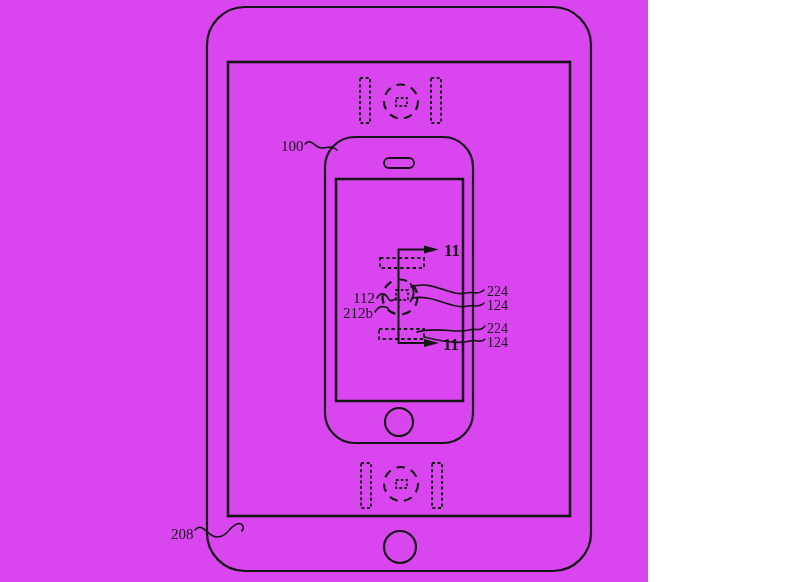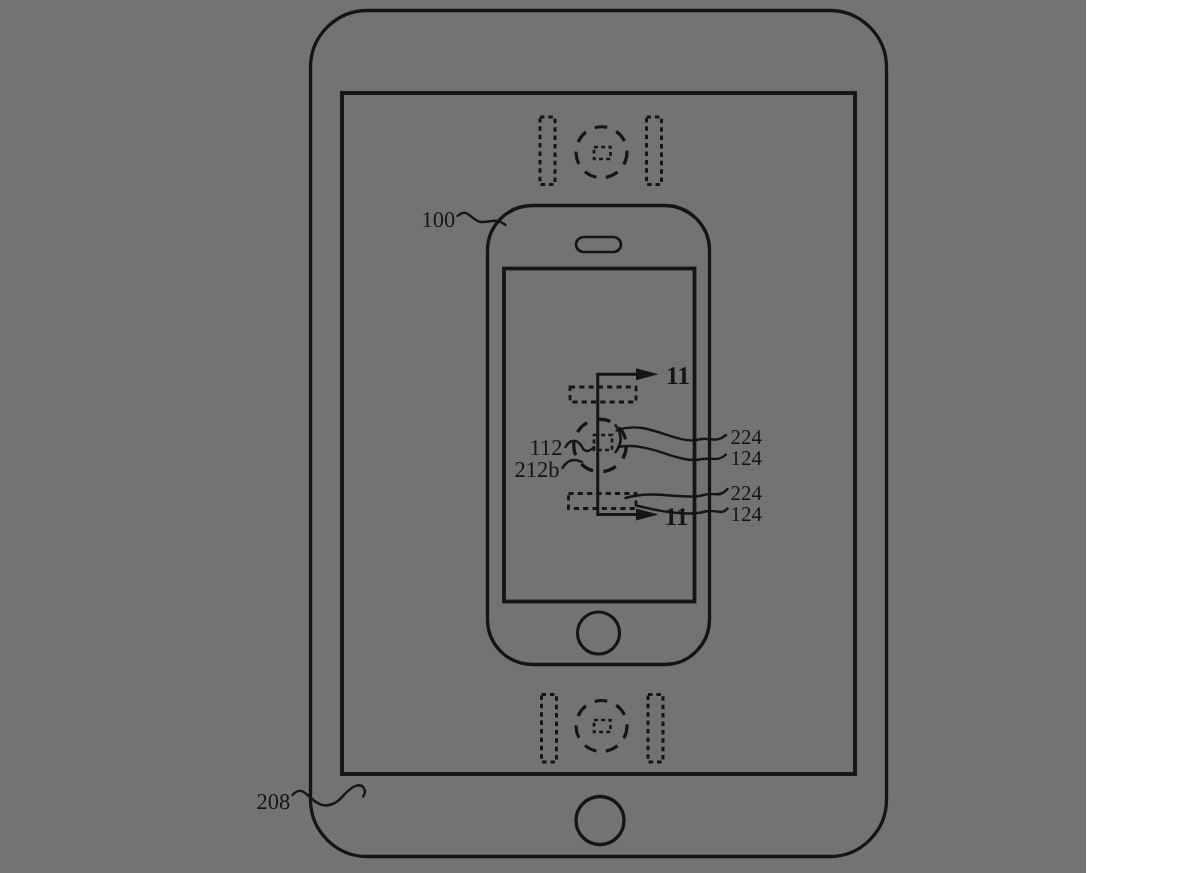--- a/index.html
+++ b/index.html
@@ -2,23 +2,23 @@
 <html><head>
 <meta charset="utf-8">
 <style>
   html, body {
     margin: 0;
     padding: 0;
     background: #ffffff;
   }
   .stage {
     position: relative;
-    width: 724px;
+    width: 648px;
     height: 582px;
-    background: #737373;
+    background: #d946ef;
     overflow: hidden;
     font-family: "Liberation Serif", serif;
   }
   svg { display: block; }
   .ref-label {
     font-family: "Liberation Serif", serif;
     font-size: 15px;
     fill: #151515;
   }
   .ref-label-sm {

